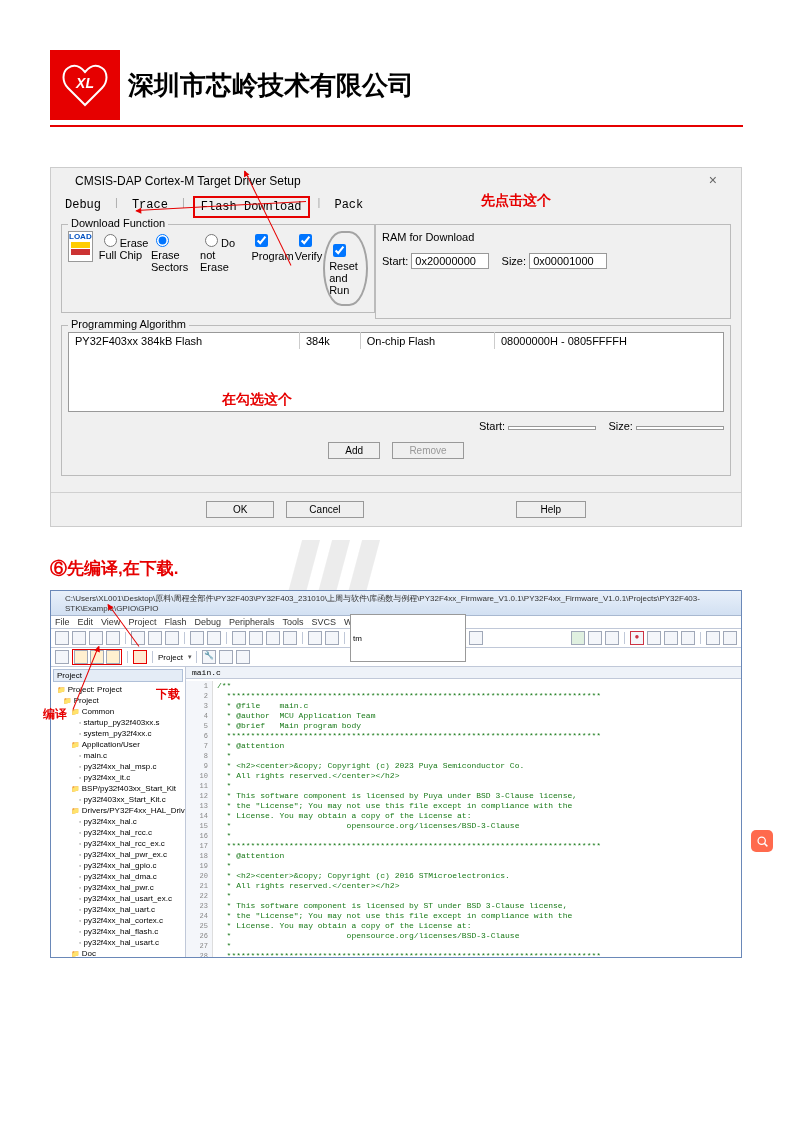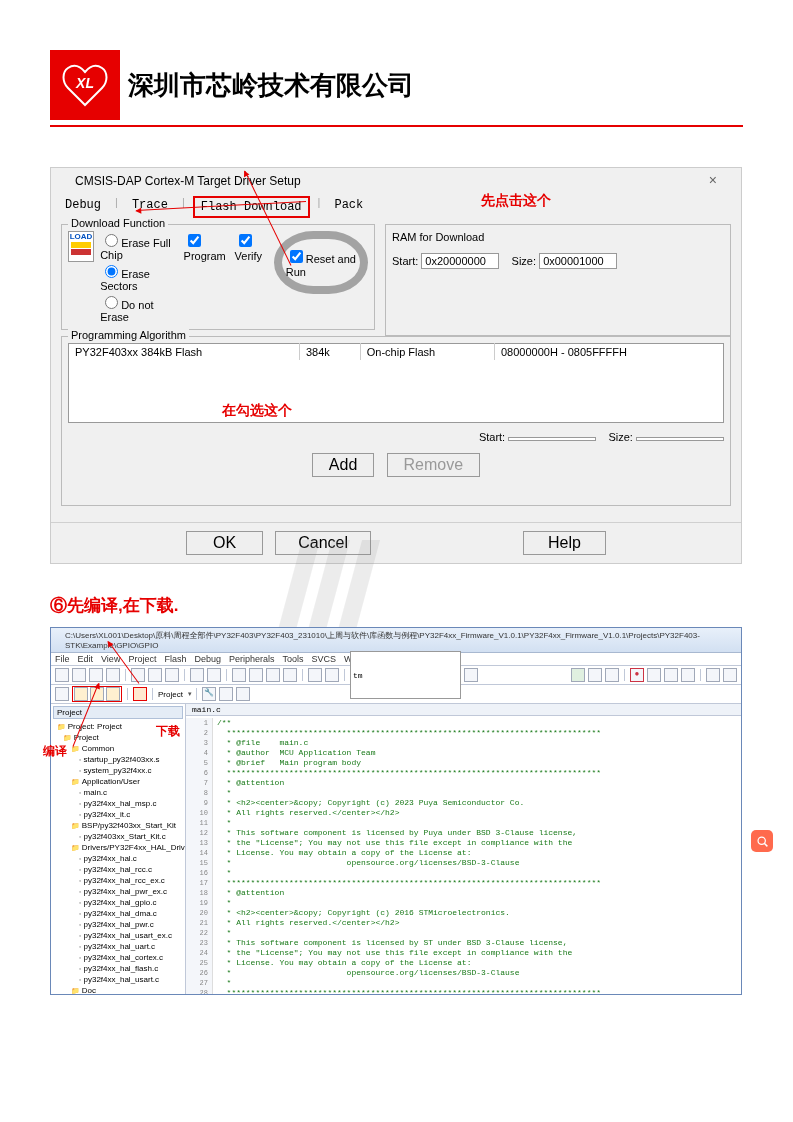--- a/index.html
+++ b/index.html
@@ -85,36 +85,36 @@
     position: relative;
   }
   .groupbox .legend {
     position: absolute;
     top: -8px;
     left: 6px;
     background: #f0f0f0;
     padding: 0 3px;
     font-size: 11px;
   }
-  .dl-row { display: flex; gap: 10px; }
+  .dl-row { display: flex; }
   .dl-left { display: flex; gap: 6px; }
   .load-icon {
     width: 30px;
     height: 28px;
     border: 1px solid #999;
     background: #fff;
     font-size: 8px;
     text-align: center;
     line-height: 1;
     padding-top:1px;
   }
   .load-icon .bar { height: 6px; margin: 1px 2px; }
-  .radios { display: flex; flex-direction: column; gap: 1px; font-size: 11px; }
+  .radios { display: flex; flex-direction: row; gap: 1px; font-size: 11px; }
   .checks { display: flex; flex-direction: row; gap: 1px; font-size: 11px; }
-  .reset-run { border: 8px solid #a3a3a3; border-radius: 50%/60%; padding: 8px 4px; display:inline-block;}
+  .reset-run { border: 2px solid #a3a3a3; border-radius: 50%/60%; padding: 8px 4px; display:inline-block;}
   .ram-group {
     border: 1px solid #bbb;
     padding: 6px;
     flex: 1;
     position: relative;
     font-size: 11px;
   }
   .txtfield {
     border: 1px solid #999;
     background: #fff;
@@ -135,21 +135,21 @@
     border-right: 1px solid #ccc;
     padding: 2px 6px;
     text-align: left;
     font-weight: normal;
   }
   .prog-table th { background: #f0f0f0; border-bottom: 1px solid #999;}
   .btn {
     border: 1px solid #999;
     background: #efefef;
     padding: 2px 16px;
-    font-size: 16px;
+    font-size: 10px;
     display: inline-block;
   }
   .btn.disabled { color: #999; }
   .dlg-footer {
     background: #f0f0f0;
     padding: 8px;
     text-align: center;
     border-top: 1px solid #d0d0d0;
     display:flex;
     justify-content:center;
@@ -334,21 +334,21 @@
           <div style="margin-top:10px;">
             <span>Start:</span>
             <span class="txtfield">0x20000000</span>
             &nbsp;&nbsp;
             <span>Size:</span>
             <span class="txtfield">0x00001000</span>
           </div>
         </div>
       </div>
 
-      <div class="groupbox" style="padding-bottom:28px;">
+      <div class="groupbox" style="margin-top:6px; padding-bottom:16px;">
         <div class="legend">Programming Algorithm</div>
         <table class="prog-table">
           <tbody>
           <tr>
             <td>PY32F403xx 384kB Flash</td>
             <td>384k</td>
             <td>On-chip Flash</td>
             <td style="border-right:none;">08000000H - 0805FFFFH</td>
           </tr>
           <tr>
@@ -406,21 +406,21 @@
       <span class="tb-icon"></span>
       <span class="tb-sep"></span>
       <span class="tb-icon"></span>
       <span class="tb-icon"></span>
       <span class="tb-icon"></span>
       <span class="tb-icon"></span>
       <span class="tb-sep"></span>
       <span class="tb-icon"></span>
       <span class="tb-icon"></span>
       <span class="tb-sep"></span>
-      <input class="txtfield" style="height: 10px; font-size: 8px; min-width: 40px; padding: 18px 2px; font-family: Liberation Mono, monospace;" value="tm">
+      <input class="txtfield" style="height: 10px; font-size: 8px; min-width: 40px; padding: 18px 2px;" value="tm">
       <span class="tb-icon"></span>
       <span style="flex:1"></span>
       <span class="tb-icon" style="background:#e0f0e0;"></span>
       <span class="tb-icon"></span>
       <span class="tb-icon"></span>
       <span class="tb-sep"></span>
       <span class="tb-icon" style="border-color:#cc3344;color:#cc3344;">●</span>
       <span class="tb-icon"></span>
       <span class="tb-icon"></span>
       <span class="tb-icon"></span>

